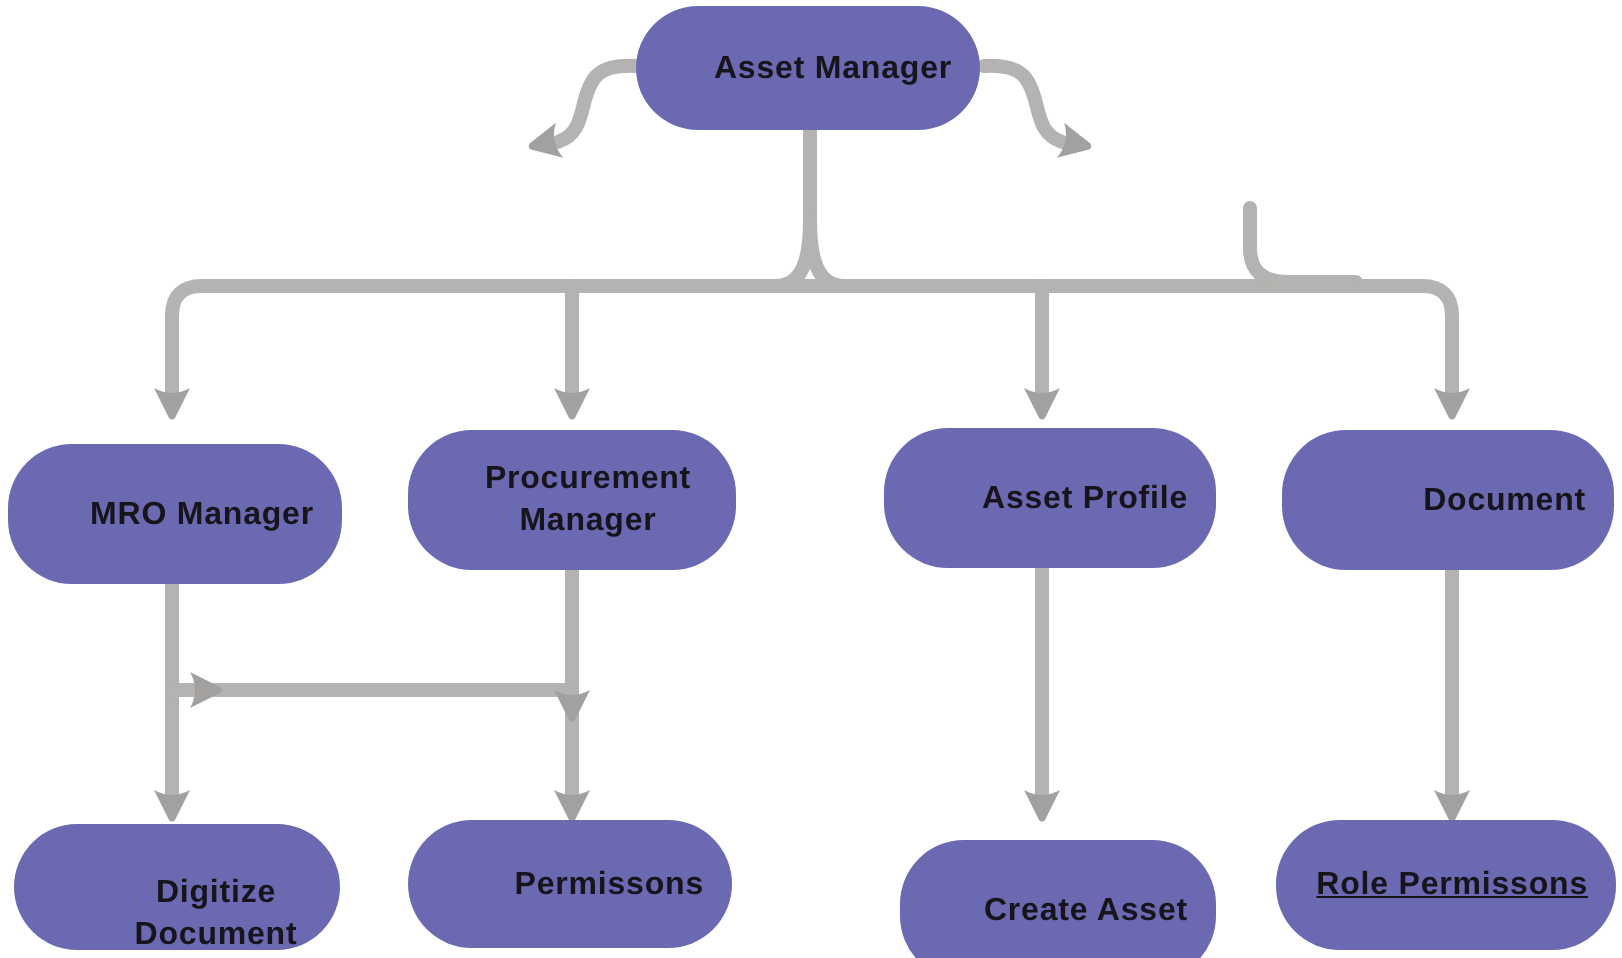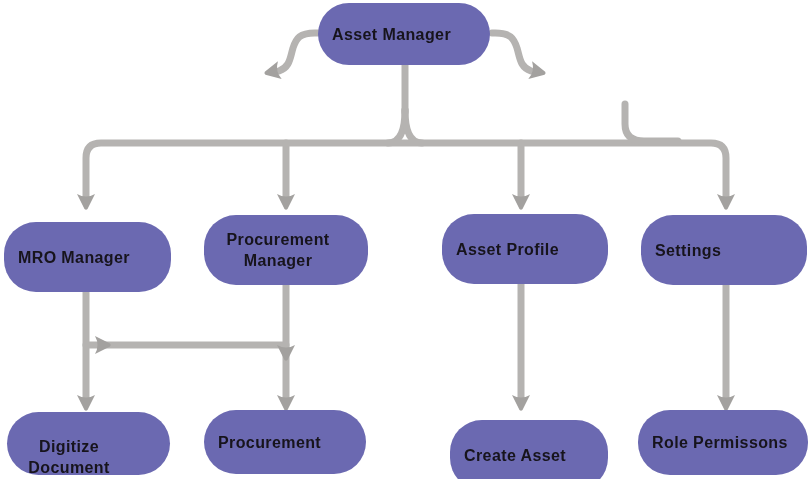--- a/index.html
+++ b/index.html
@@ -10,41 +10,41 @@
     font-family:"Liberation Sans", sans-serif;
     overflow:hidden;
   }
   .wires{position:absolute;left:0;top:0;width:811px;height:479px;}
   .wire{fill:none;stroke:#b5b3b1;stroke-width:7;stroke-linecap:round;stroke-linejoin:round;}
   .arrow{fill:#a3a19f;stroke:none;}
   .node{
     position:absolute;
     background:#6b69b1;
     border-radius:32px;
-    display:flex;align-items:center;justify-content:flex-start;
+    display:flex;align-items:center;justify-content:flex-end;
     text-align:center;
     color:#17141c;
     font-weight:700;
     font-size:16px;
     letter-spacing:.4px;
     line-height:21px;
   }
   .node span{display:inline-block;padding:0 14px;}
   
   .n-asset-manager   {left:318px;top:3px;  width:172px;height:62px;}
   .n-in-app          {left:100px;top:43px; width:172px;height:66px;}
   .n-email           {left:542px;top:40px; width:168px;height:68px;}
   .n-mro             {left:4px;  top:222px;width:167px;height:70px;}
   .n-procurement     {left:204px;top:215px;width:164px;height:70px;}
   .n-asset-profile   {left:442px;top:214px;width:166px;height:70px;}
   .n-settings        {left:641px;top:215px;width:166px;height:70px;}
   .n-digitize        {left:7px;  top:412px;width:163px;height:63px;}
   .n-fullfilment     {left:204px;top:410px;width:162px;height:64px;}
   .n-create-asset    {left:450px;top:420px;width:158px;height:70px;}
-  .n-role-permissons {left:638px;top:410px;width:170px;height:65px;}
+  .n-role-permissons {left:638px;top:410px;width:170px;height:65px;text-decoration:underline;}
   .n-digitize span   {max-width:96px;margin-top:27px;}
   .n-procurement span{max-width:120px;}
   .n-in-app span     {max-width:120px;}
   .n-email span      {max-width:120px;}
 </style>
 </head>
 <body>
 
 <div class="canvas">
 
@@ -99,27 +99,27 @@
   <div class="node n-mro">
     <span>MRO Manager</span>
   </div>
   <div class="node n-asset-profile">
     <span>Asset Profile</span>
   </div>
   <div class="node n-procurement">
     <span>Procurement Manager</span>
   </div>
   <div class="node n-settings">
-    <span>Settings</span>
+    <span>Document</span>
   </div>
   <div class="node n-digitize">
     <span>Digitize Document</span>
   </div>
   <div class="node n-fullfilment">
-    <span>Procurement</span>
+    <span>Permissons</span>
   </div>
   <div class="node n-create-asset">
     <span>Create Asset</span>
   </div>
   <div class="node n-role-permissons">
     <span>Role Permissons</span>
   </div>
 
 </div>
 

